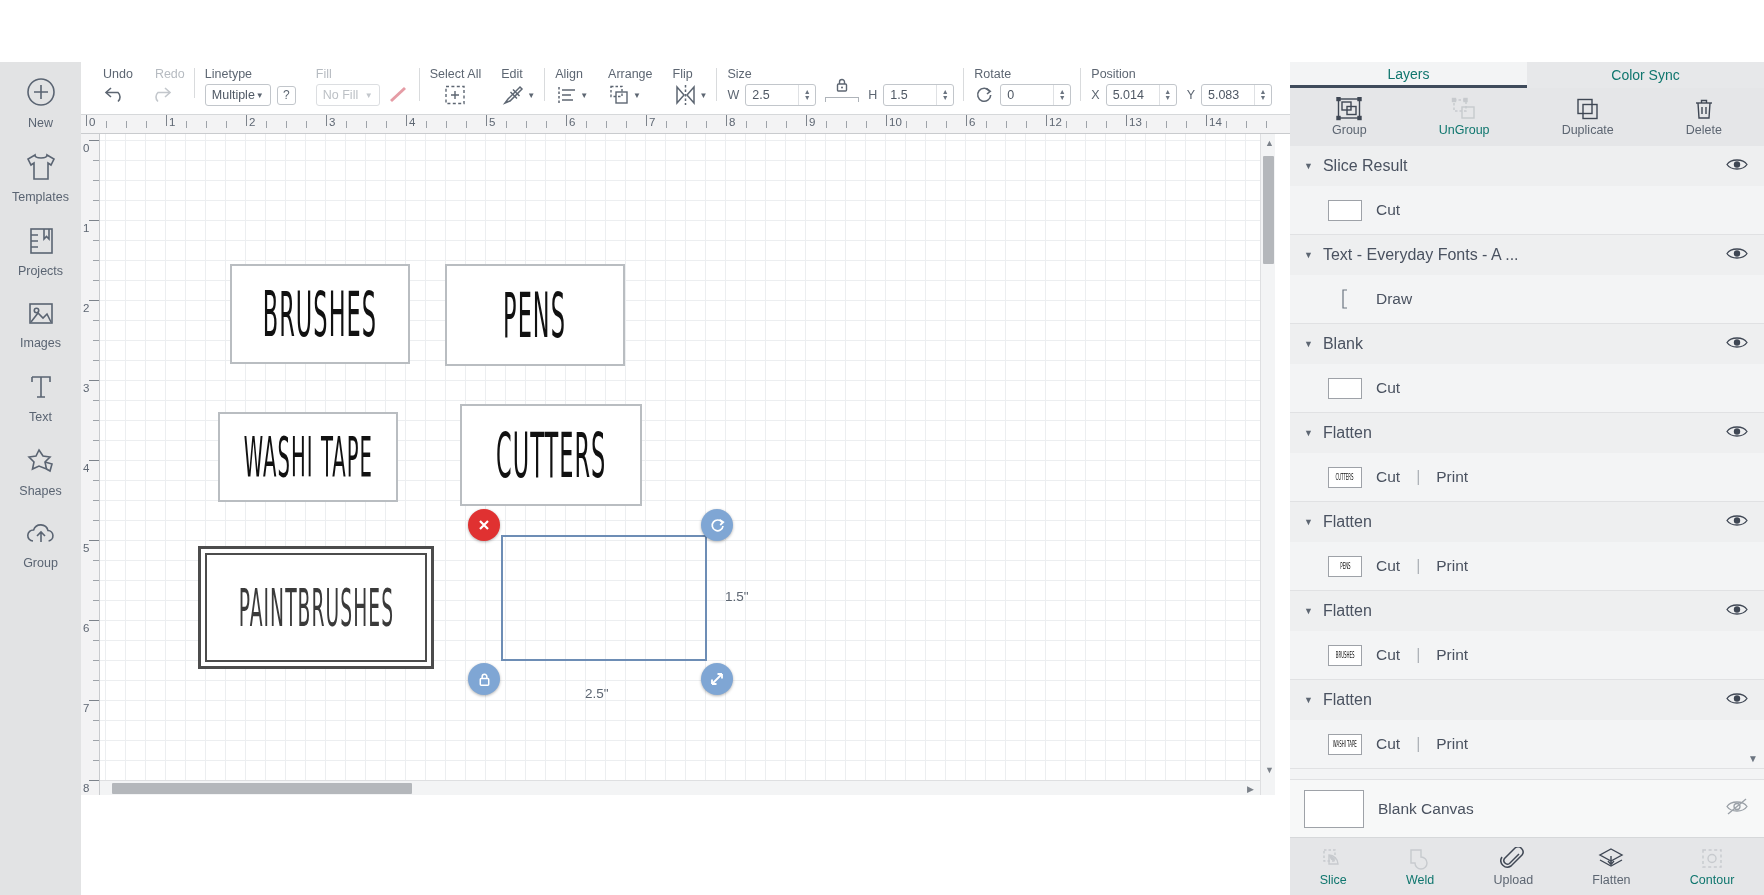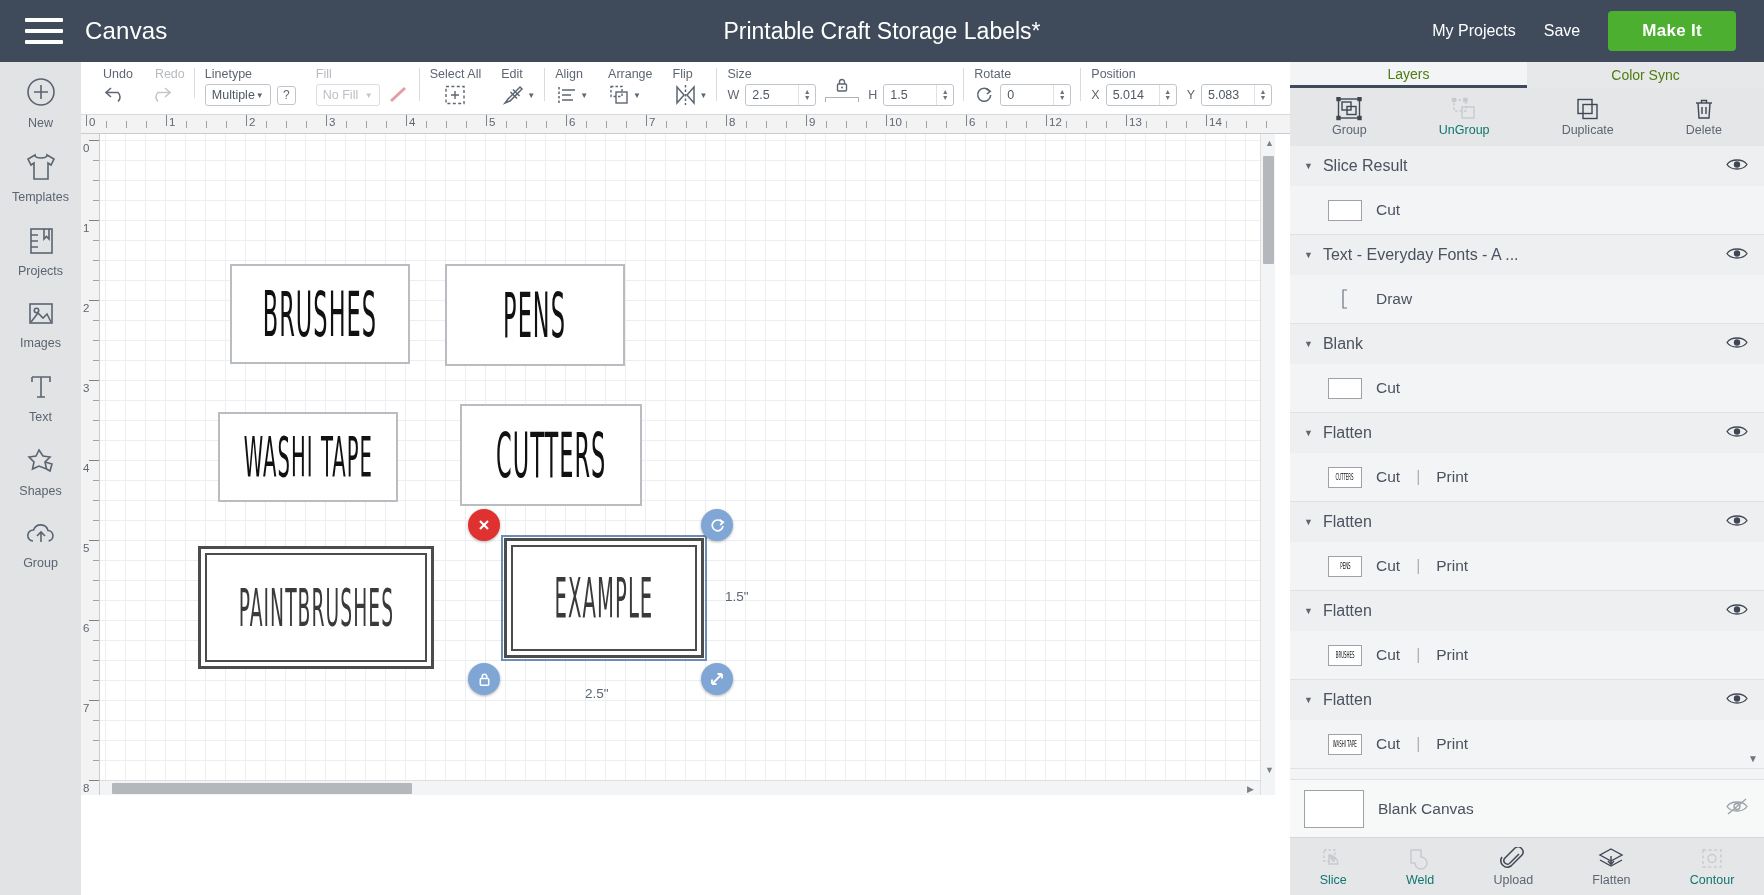--- a/index.html
+++ b/index.html
@@ -168,21 +168,21 @@
   .scroll-arrow { position:absolute; color:#7b8189; font-size:9px; cursor:pointer; }
 
   
   .rpanel {
     position: absolute; left: 1290px; top: 62px; width: 474px; height: 833px;
     background: #f5f6f7; display: flex; flex-direction: column;
   }
   .rtabs { display: flex; height: 26px; background: #e7e8ea; }
   .rtab {
     flex: 1; display:flex; align-items:center; justify-content:center;
-    font-size: 14px; color: #4d7c0f; cursor: pointer; background:#e7e8ea;
+    font-size: 14px; color: #0f766e; cursor: pointer; background:#e7e8ea;
   }
   .rtab.active { background: #f3f4f5; border-bottom: 3px solid #3f4b5b; }
   .rtools {
     height: 58px; background: #e5e6e8; display: flex;
     align-items: center; justify-content: space-around; padding: 0 6px;
   }
   .rtool { display:flex; flex-direction:column; align-items:center; cursor:pointer; gap:2px; }
   .rtool-label { font-size: 12.5px; color: #5d6672; }
   .rtool.dim .rtool-label { color: #0f766e; }
   .rtool.dim svg { color: #c7cace; }
@@ -224,34 +224,20 @@
   }
   .panel-scroll-arrow {
     position: absolute; right: 6px; font-size: 10px; color: #6b7480; cursor:pointer;
   }
 </style>
 </head>
 <body>
 
 <div id="app">
 
-  <div class="topbar">
-    <div class="hamburger">
-      <span></span>
-        <span></span>
-        <span></span>
-    </div>
-    <div class="canvas-title">Canvas</div>
-    <div class="project-title">Printable Craft Storage Labels*</div>
-    <div class="top-right">
-      <div class="top-link">My Projects</div>
-      <div class="top-link">Save</div>
-      <div class="makeit-btn">Make It</div>
-    </div>
-  </div>
 
   <div class="sidebar">
     <div class="side-item">
       <span class="side-ico">
         <svg width="32" height="32" viewBox="0 0 32 32" fill="none" stroke="currentColor" stroke-width="1.6">
           <circle cx="16" cy="16" r="13"></circle>
             <path d="M16 9v14M9 16h14"></path>
           </svg>
       </span>
       <span class="side-label">New</span>
@@ -671,27 +657,20 @@
     </div>
 
     <div class="label-card" style="left:98px; top:412px; width:236px; height:123px;">
       <div class="lc-double"></div>
       <div class="lc-double-inner"></div>
       <div style="position:absolute; inset:0; display:flex; align-items:center; justify-content:center;">
         <span class="lc-text" style="font-size:40px; color:#3a3a3a;">PAINTBRUSHES</span>
       </div>
     </div>
 
-    <div class="label-card" style="left:404px; top:404px; width:200px; height:120px;">
-      <div class="lc-double"></div>
-      <div class="lc-double-inner"></div>
-      <div style="position:absolute; inset:0; display:flex; align-items:center; justify-content:center;">
-        <span class="lc-text" style="font-size:42px; color:#3a3a3a;">EXAMPLE</span>
-      </div>
-    </div>
 
     <div class="sel-box" style="left:401px; top:401px; width:206px; height:126px;"></div>
 
     <div class="handle h-del" style="left:368px; top:375px;">
       <svg width="14" height="14" viewBox="0 0 14 14" stroke="#fff" stroke-width="2.2" fill="none">
         <path d="M3 3 L11 11 M11 3 L3 11"></path>
         </svg>
     </div>
     <div class="handle h-rot" style="left:601px; top:375px;">
       <svg width="17" height="17" viewBox="0 0 17 17" stroke="#fff" stroke-width="1.7" fill="none">

